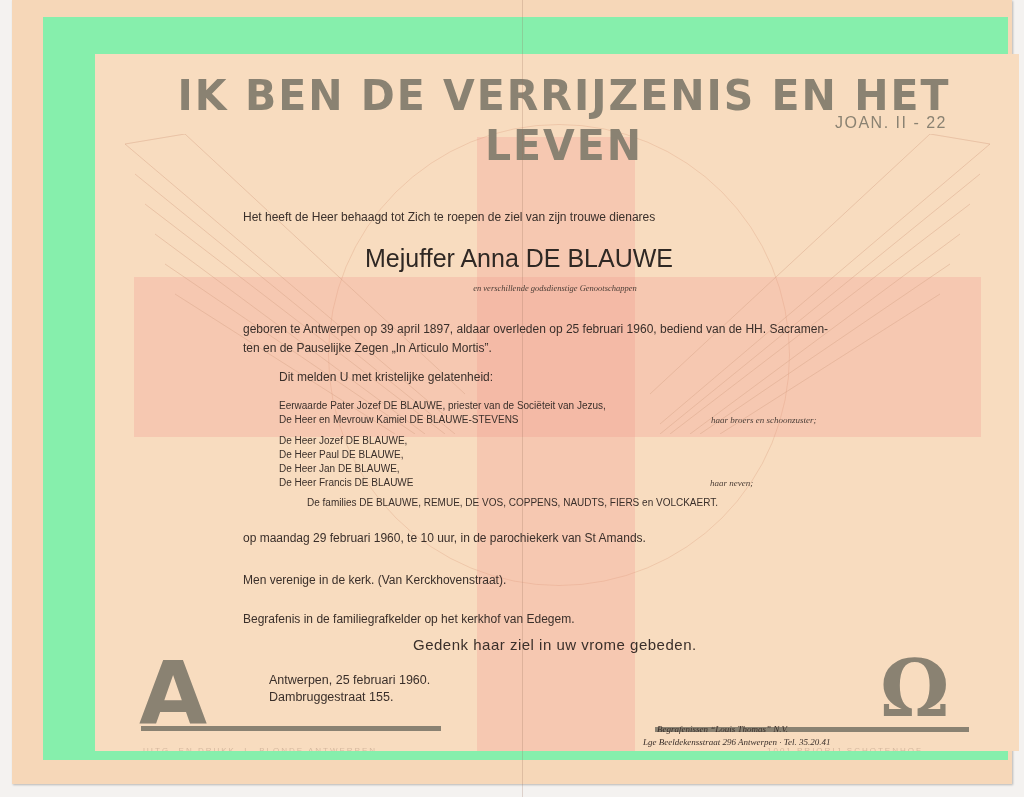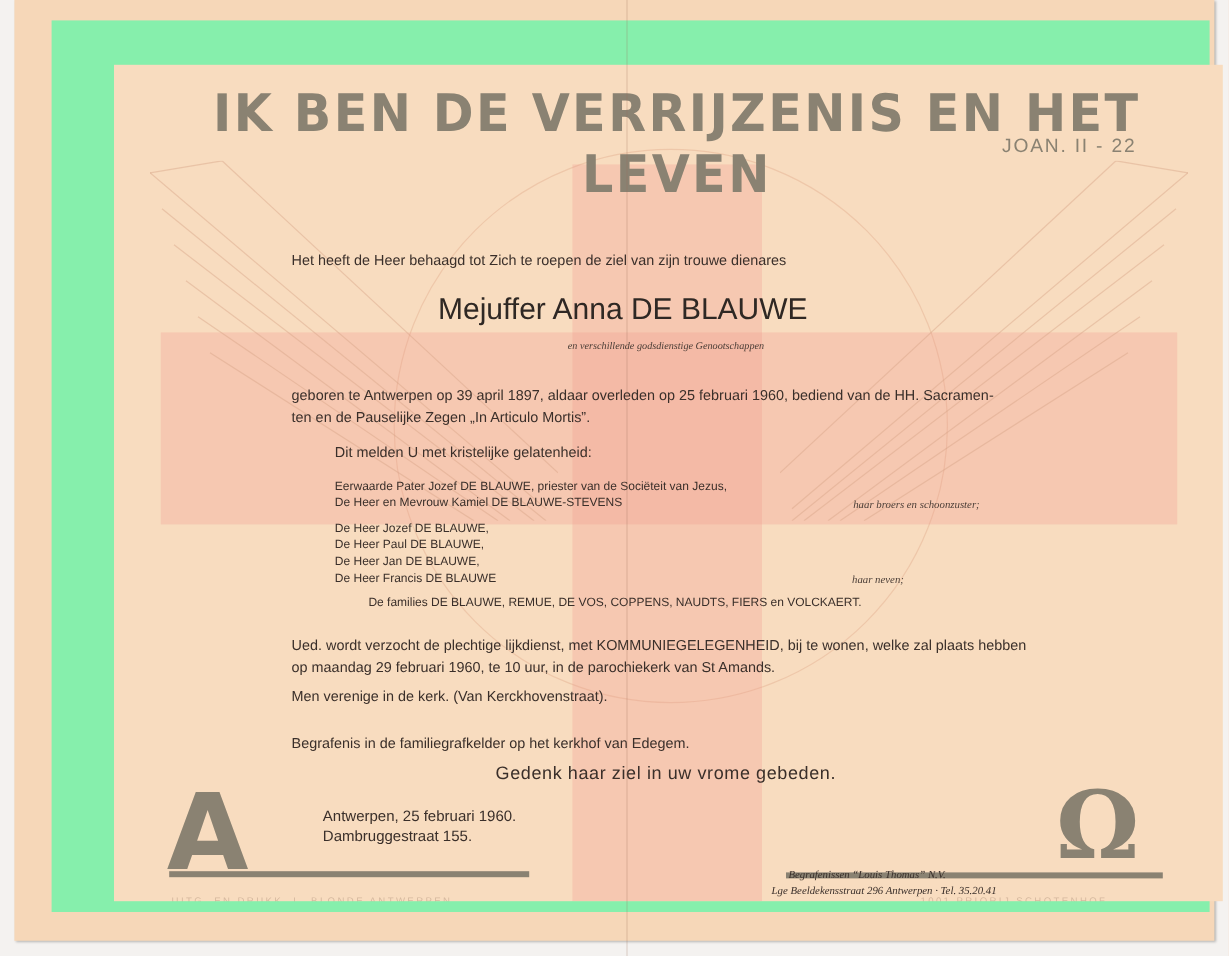--- a/index.html
+++ b/index.html
@@ -96,21 +96,20 @@
 
       <div class="text fam" style="top:381px;">De Heer Jozef DE BLAUWE,</div>
       <div class="text fam" style="top:395px;">De Heer Paul DE BLAUWE,</div>
       <div class="text fam" style="top:409px;">De Heer Jan DE BLAUWE,</div>
       <div class="text fam" style="top:423px;">De Heer Francis DE BLAUWE</div>
       <div class="text rel" style="left:615px; top:424px;">haar neven;</div>
 
       <div class="text fam" style="top:443px;padding-left:28px;">De families DE BLAUWE, REMUE, DE VOS, COPPENS, NAUDTS, FIERS en VOLCKAERT.</div>
 
       <div class="text mass">
-        <div>Ued. wordt verzocht de plechtige lijkdienst, met KOMMUNIEGELEGENHEID, bij te wonen, welke zal plaats hebben</div>
         <div>op maandag 29 februari 1960, te 10 uur, in de parochiekerk van St Amands.</div>
       </div>
       <div class="text gather">Men verenige in de kerk. (Van Kerckhovenstraat).</div>
       <div class="text burial">Begrafenis in de familiegrafkelder op het kerkhof van Edegem.</div>
 
       <div class="text pray">Gedenk haar ziel in uw vrome gebeden.</div>
 
       <div class="alpha">A</div>
       <div class="text city">
         <div>Antwerpen, 25 februari 1960.</div>

